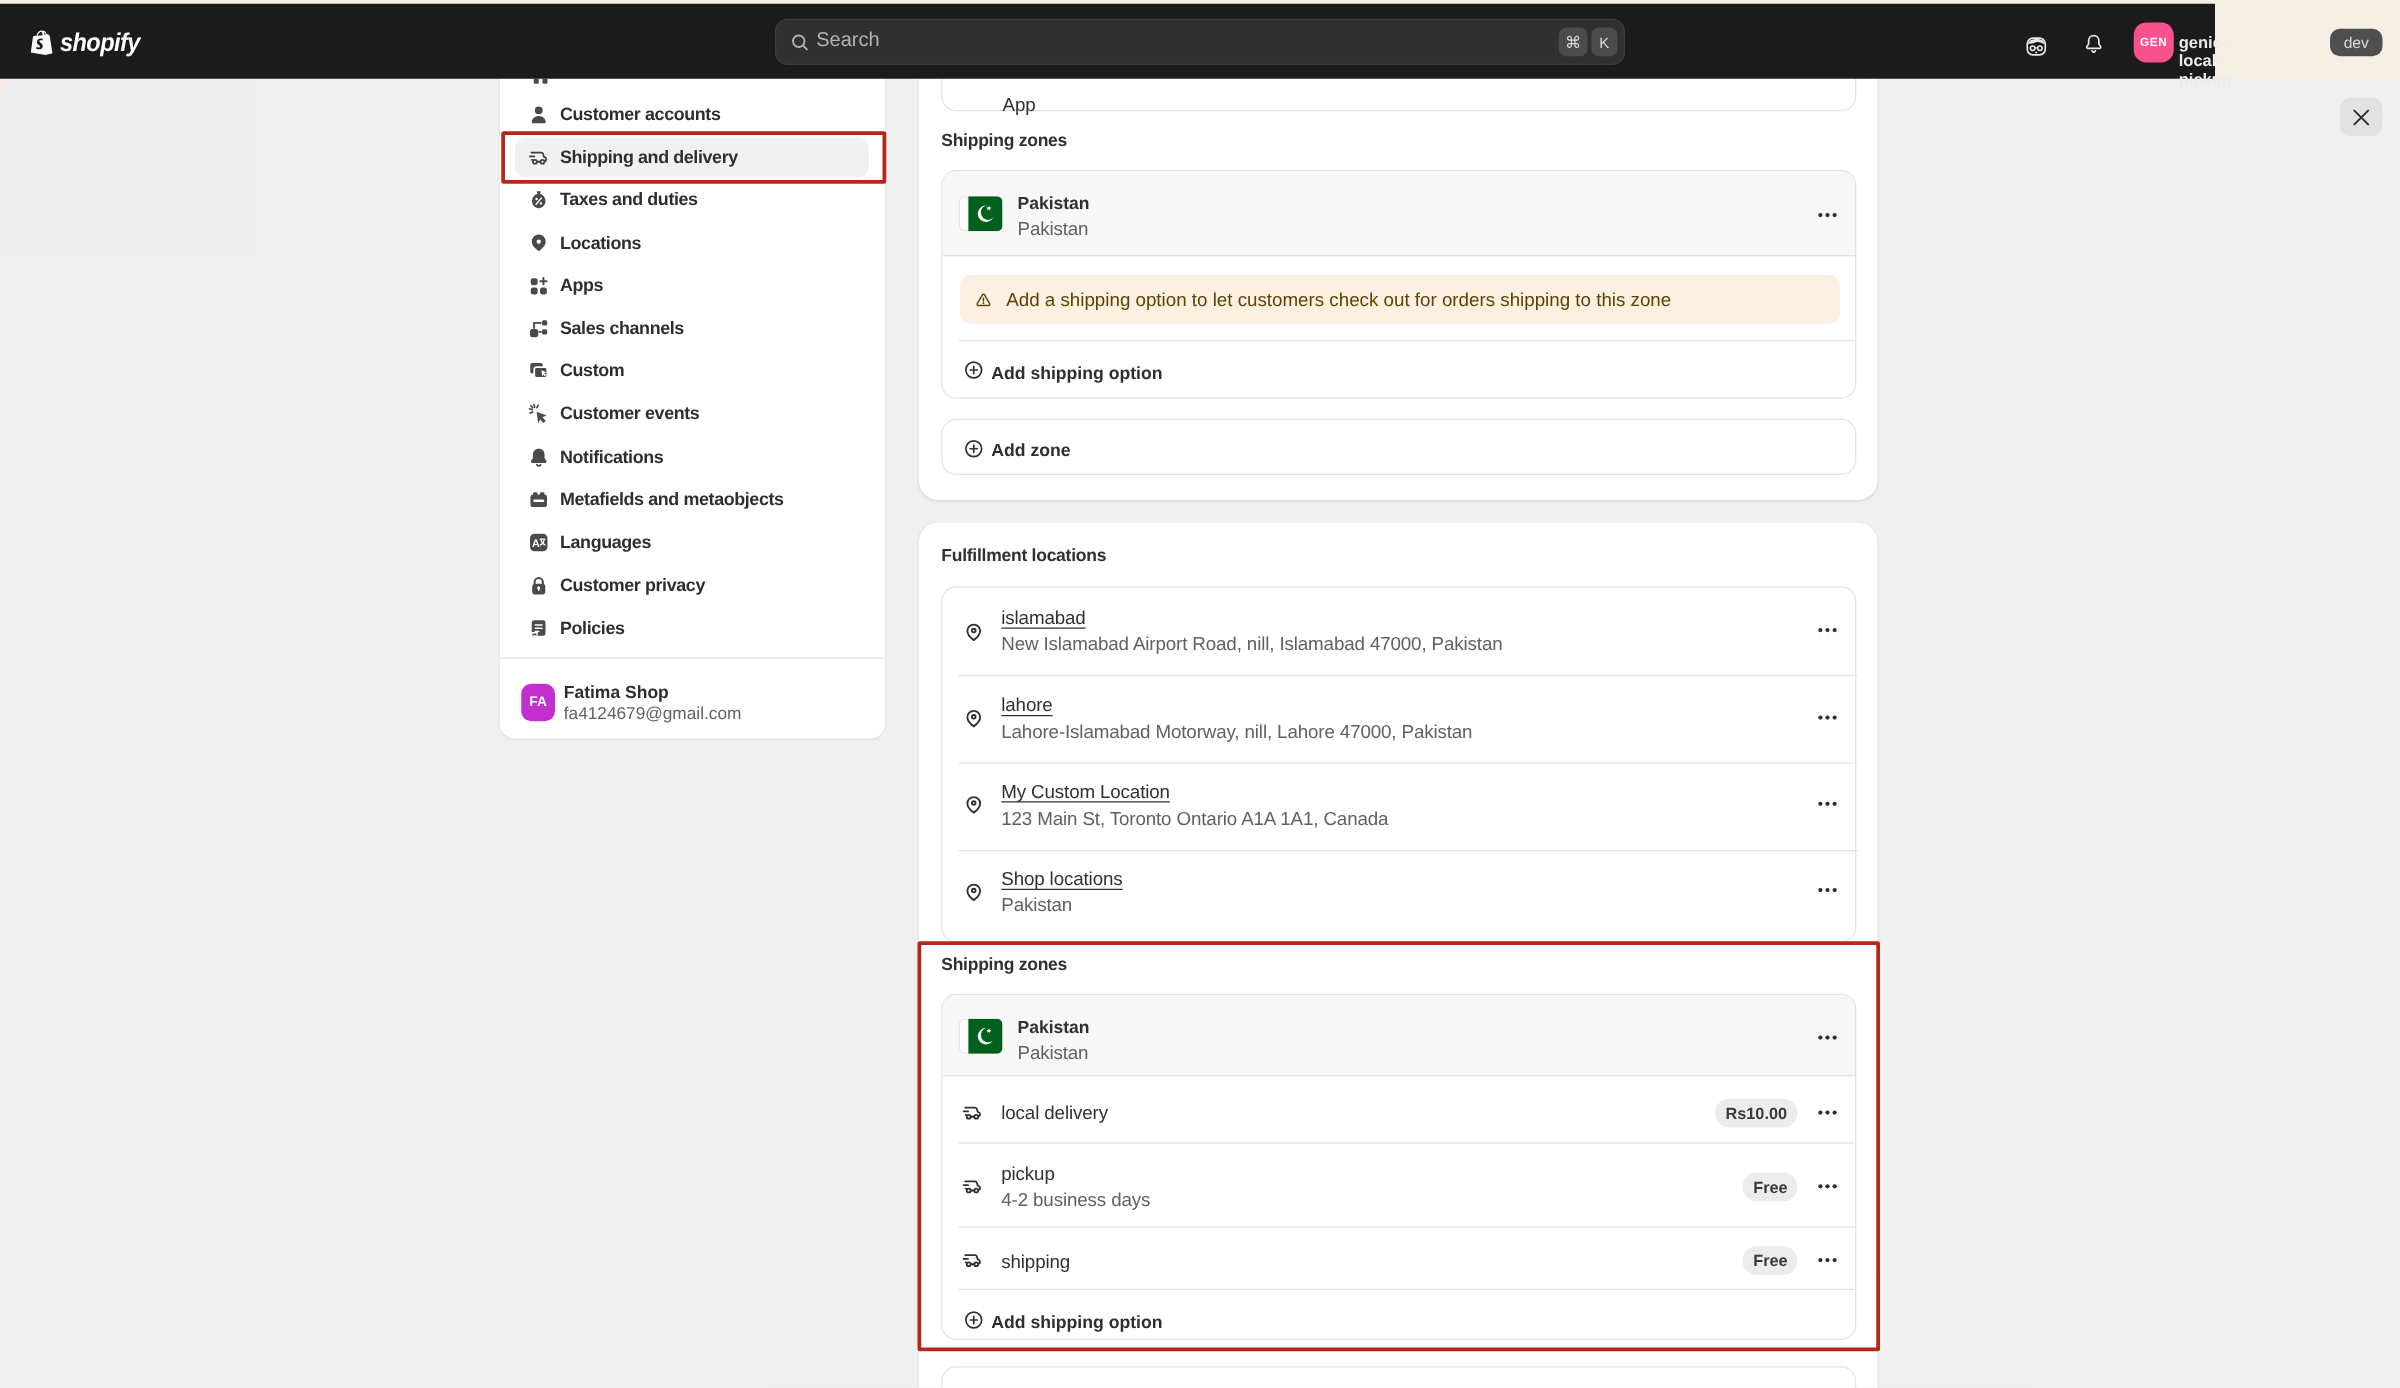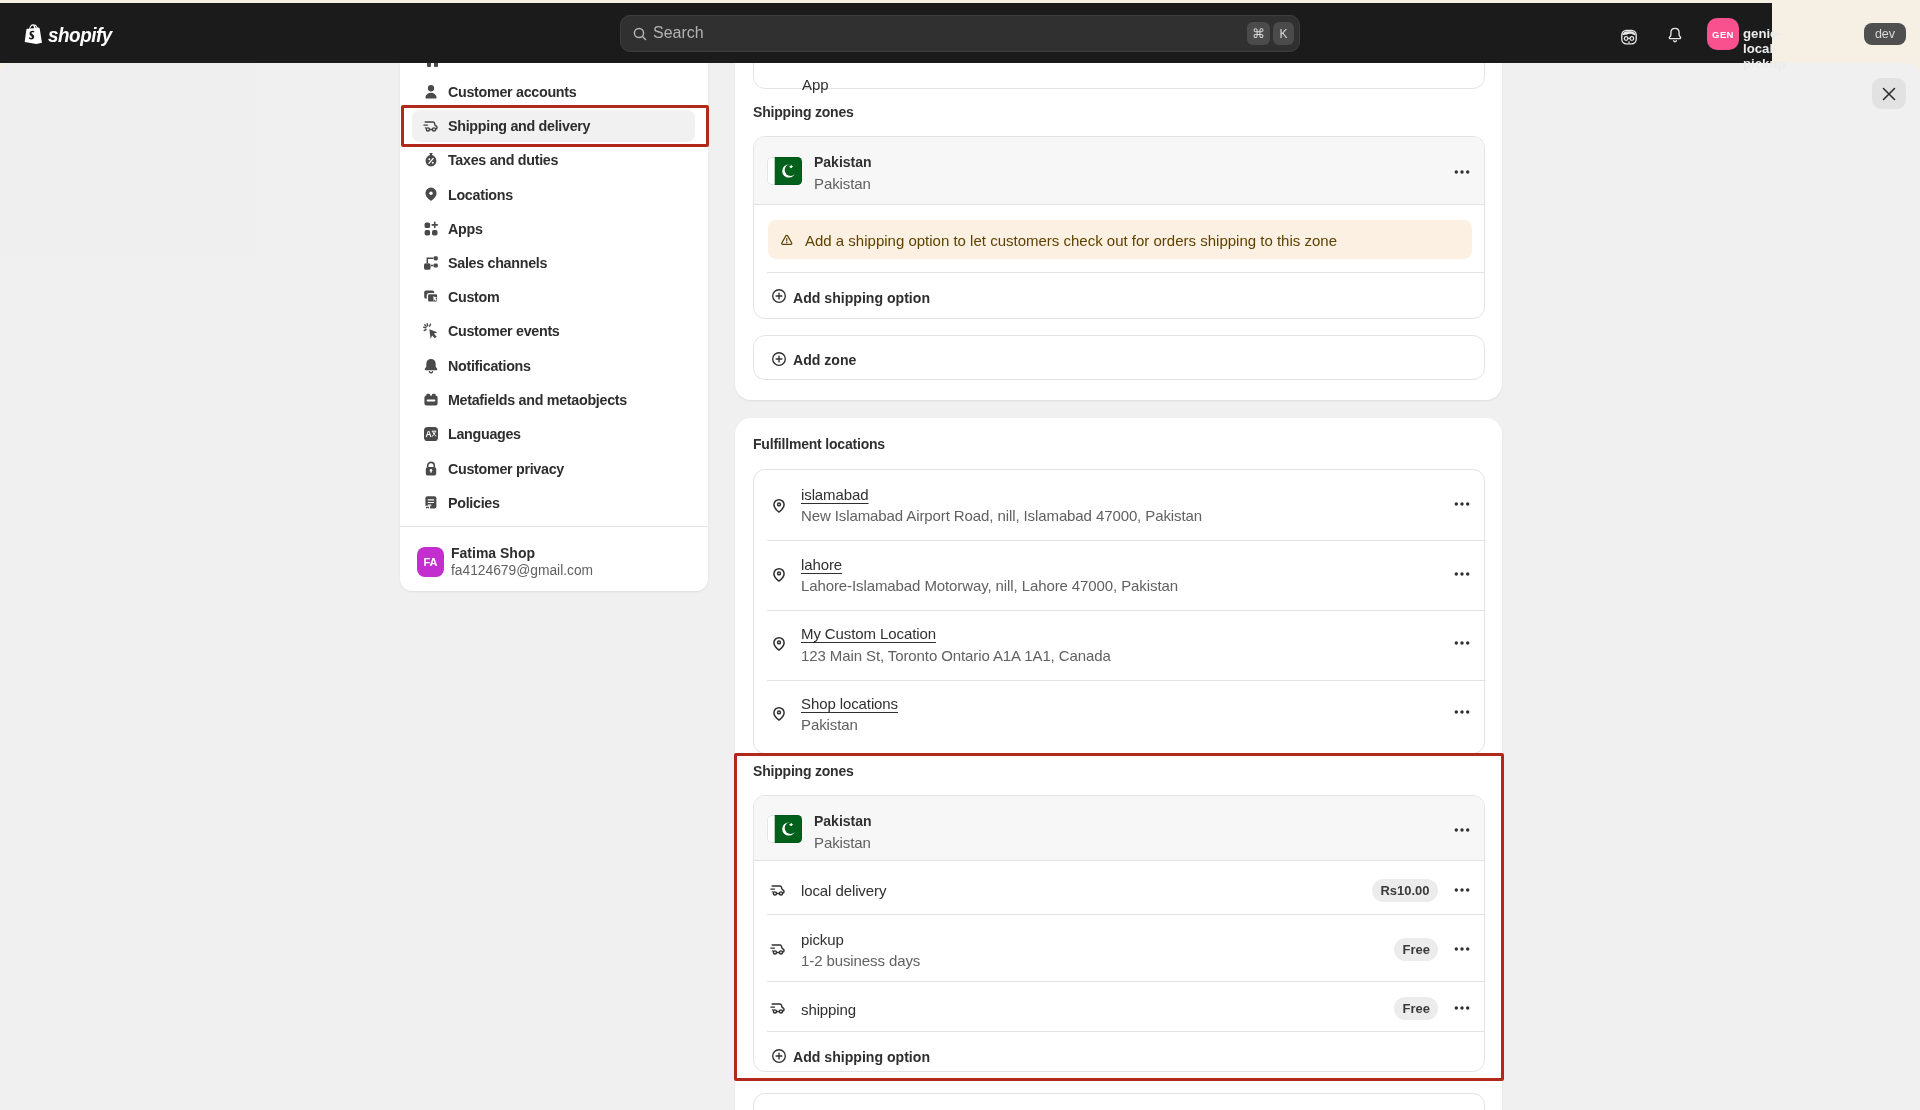--- a/index.html
+++ b/index.html
@@ -324,21 +324,21 @@
       <g fill="none" stroke="#303030" stroke-width="1.45" stroke-linecap="round" stroke-linejoin="round">
         <path d="M4.2 6.05h7.85c.66 0 1.23.43 1.41 1.06l.56 1.97c.09.3.31.54.61.65l.44.16c.52.19.87.69.87 1.25v.86c0 .52-.42.94-.94.94h-.42"></path>
         <path d="M2.9 9.1h3.55"></path>
         <path d="M4.5 11.88h.4"></path>
         <path d="M8.62 13.4h2.7"></path>
         <circle cx="6.95" cy="13.4" r="1.55" fill="#fff"></circle>
         <circle cx="13" cy="13.4" r="1.55" fill="#fff"></circle>
       </g>
     </svg>
   <div class="abs t13" style="left:47px; top:134.5px;">pickup</div>
-  <div class="abs sub" style="left:47px; top:156.2px;">1-2 business days</div>
+  <div class="abs sub" style="left:47px; top:156.2px;">4-2 business days</div>
   <div class="pill" style="left:640.3px; top:141.7px; width:44px;">Free</div>
   <svg class="dots" style="left:696.5px; top:141.7px;" viewBox="0 0 22 22">
       <g fill="#2f2f2f">
         <circle cx="5.3" cy="11" r="1.7"></circle>
         <circle cx="11" cy="11" r="1.7"></circle>
         <circle cx="16.7" cy="11" r="1.7"></circle>
       </g>
     </svg>
   <div class="divline" style="left:13px; top:185.2px; width:718.5px;"></div>
 

